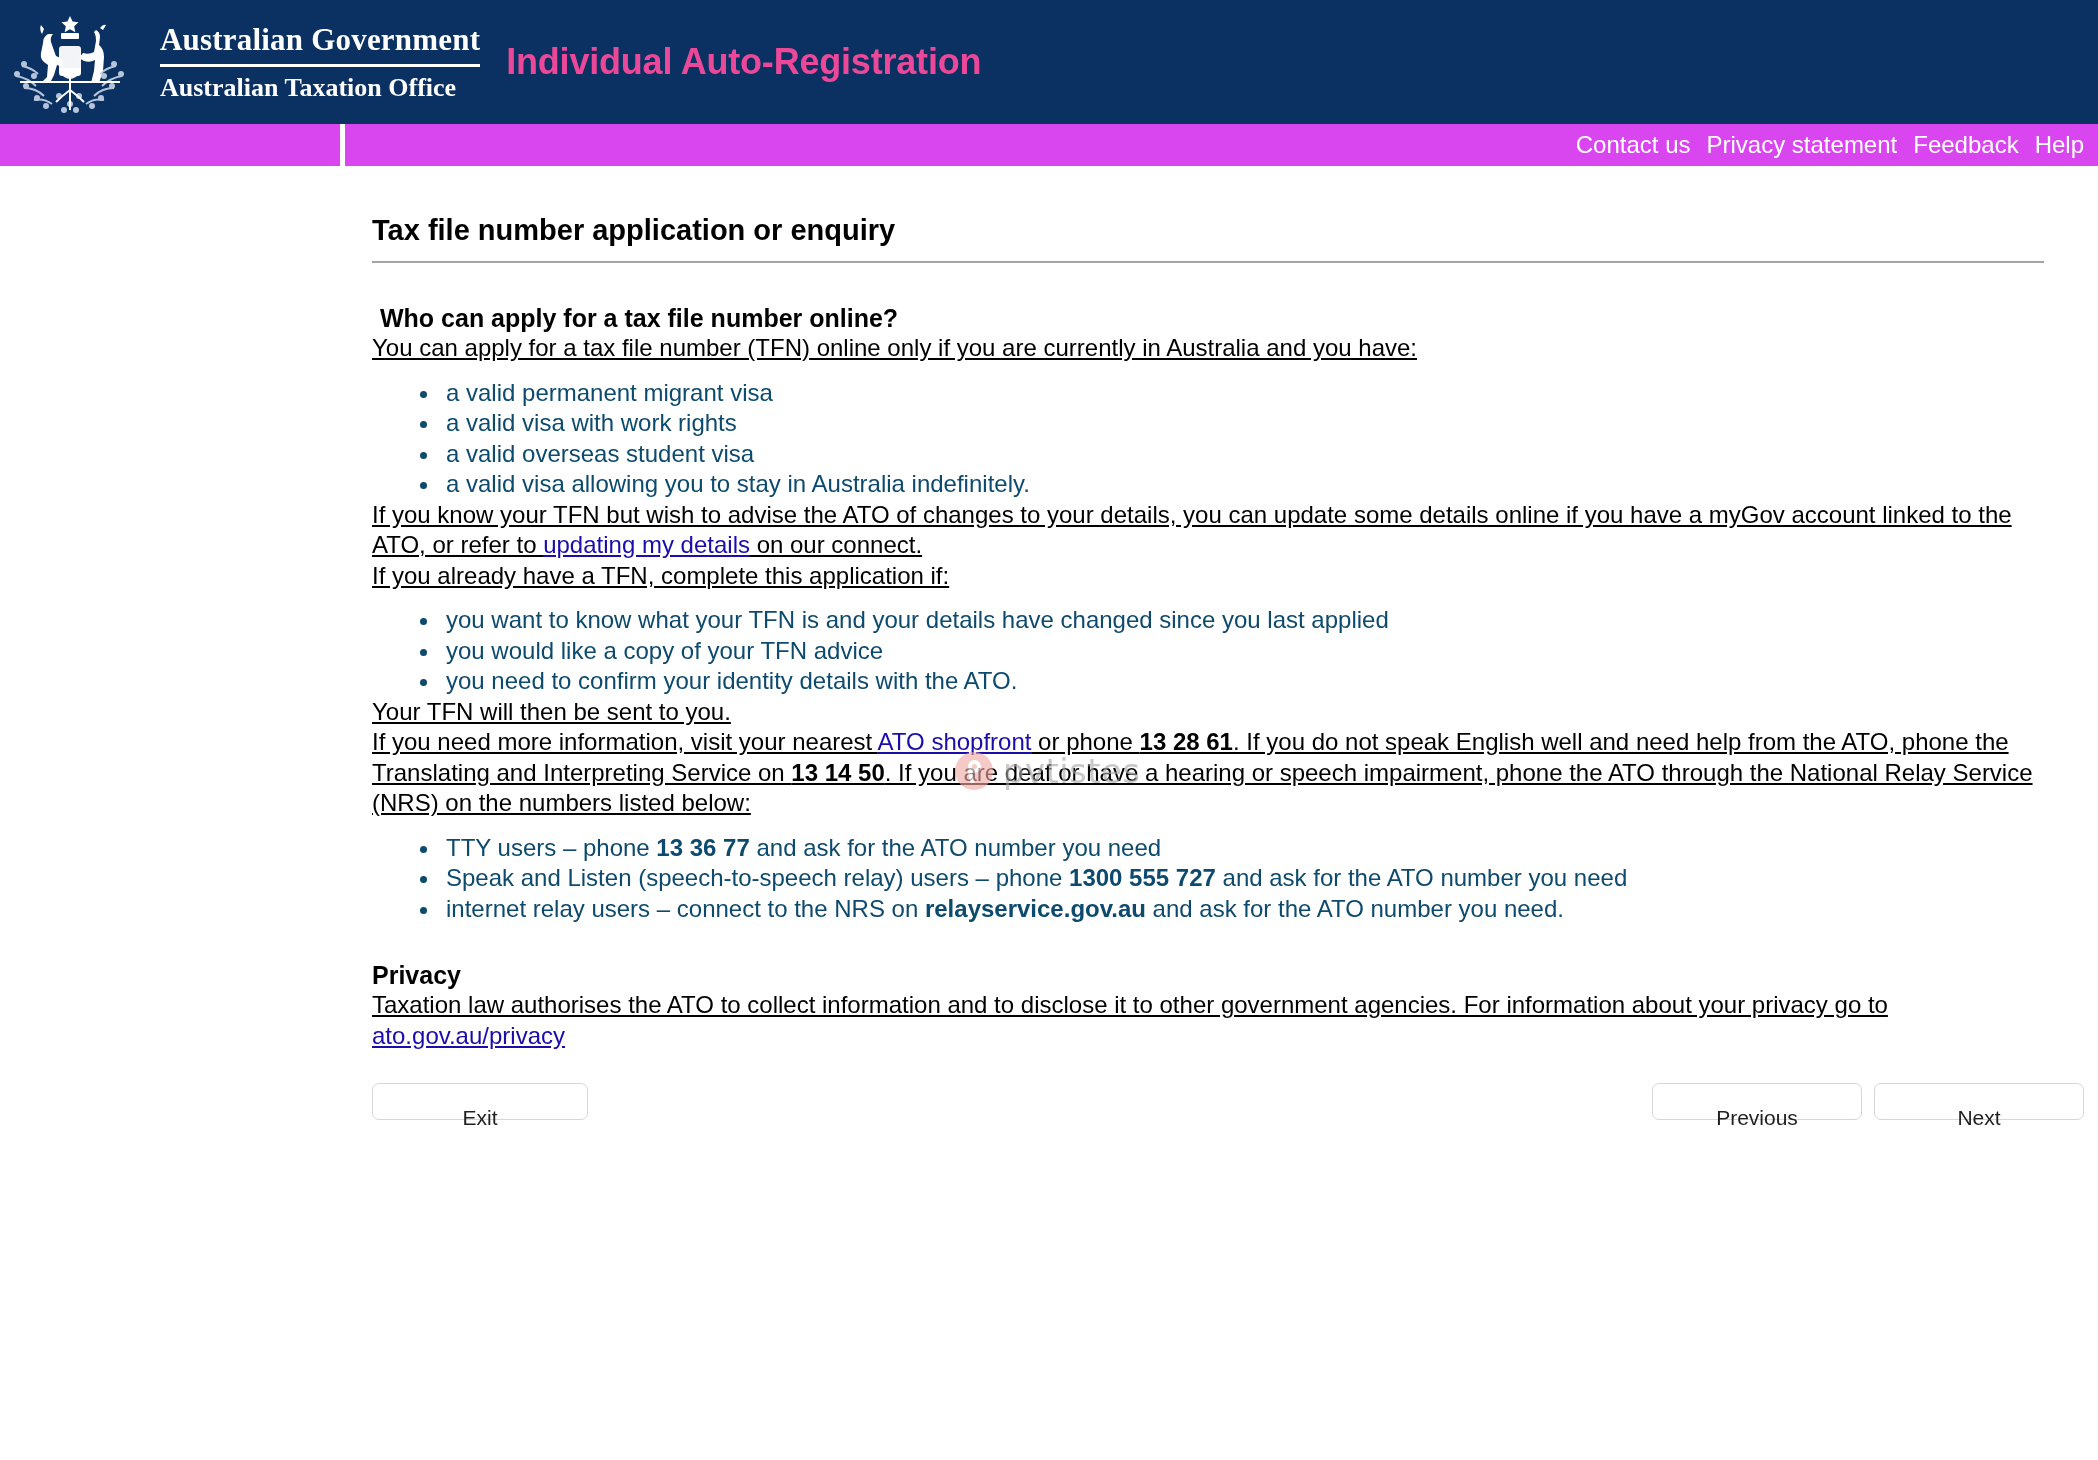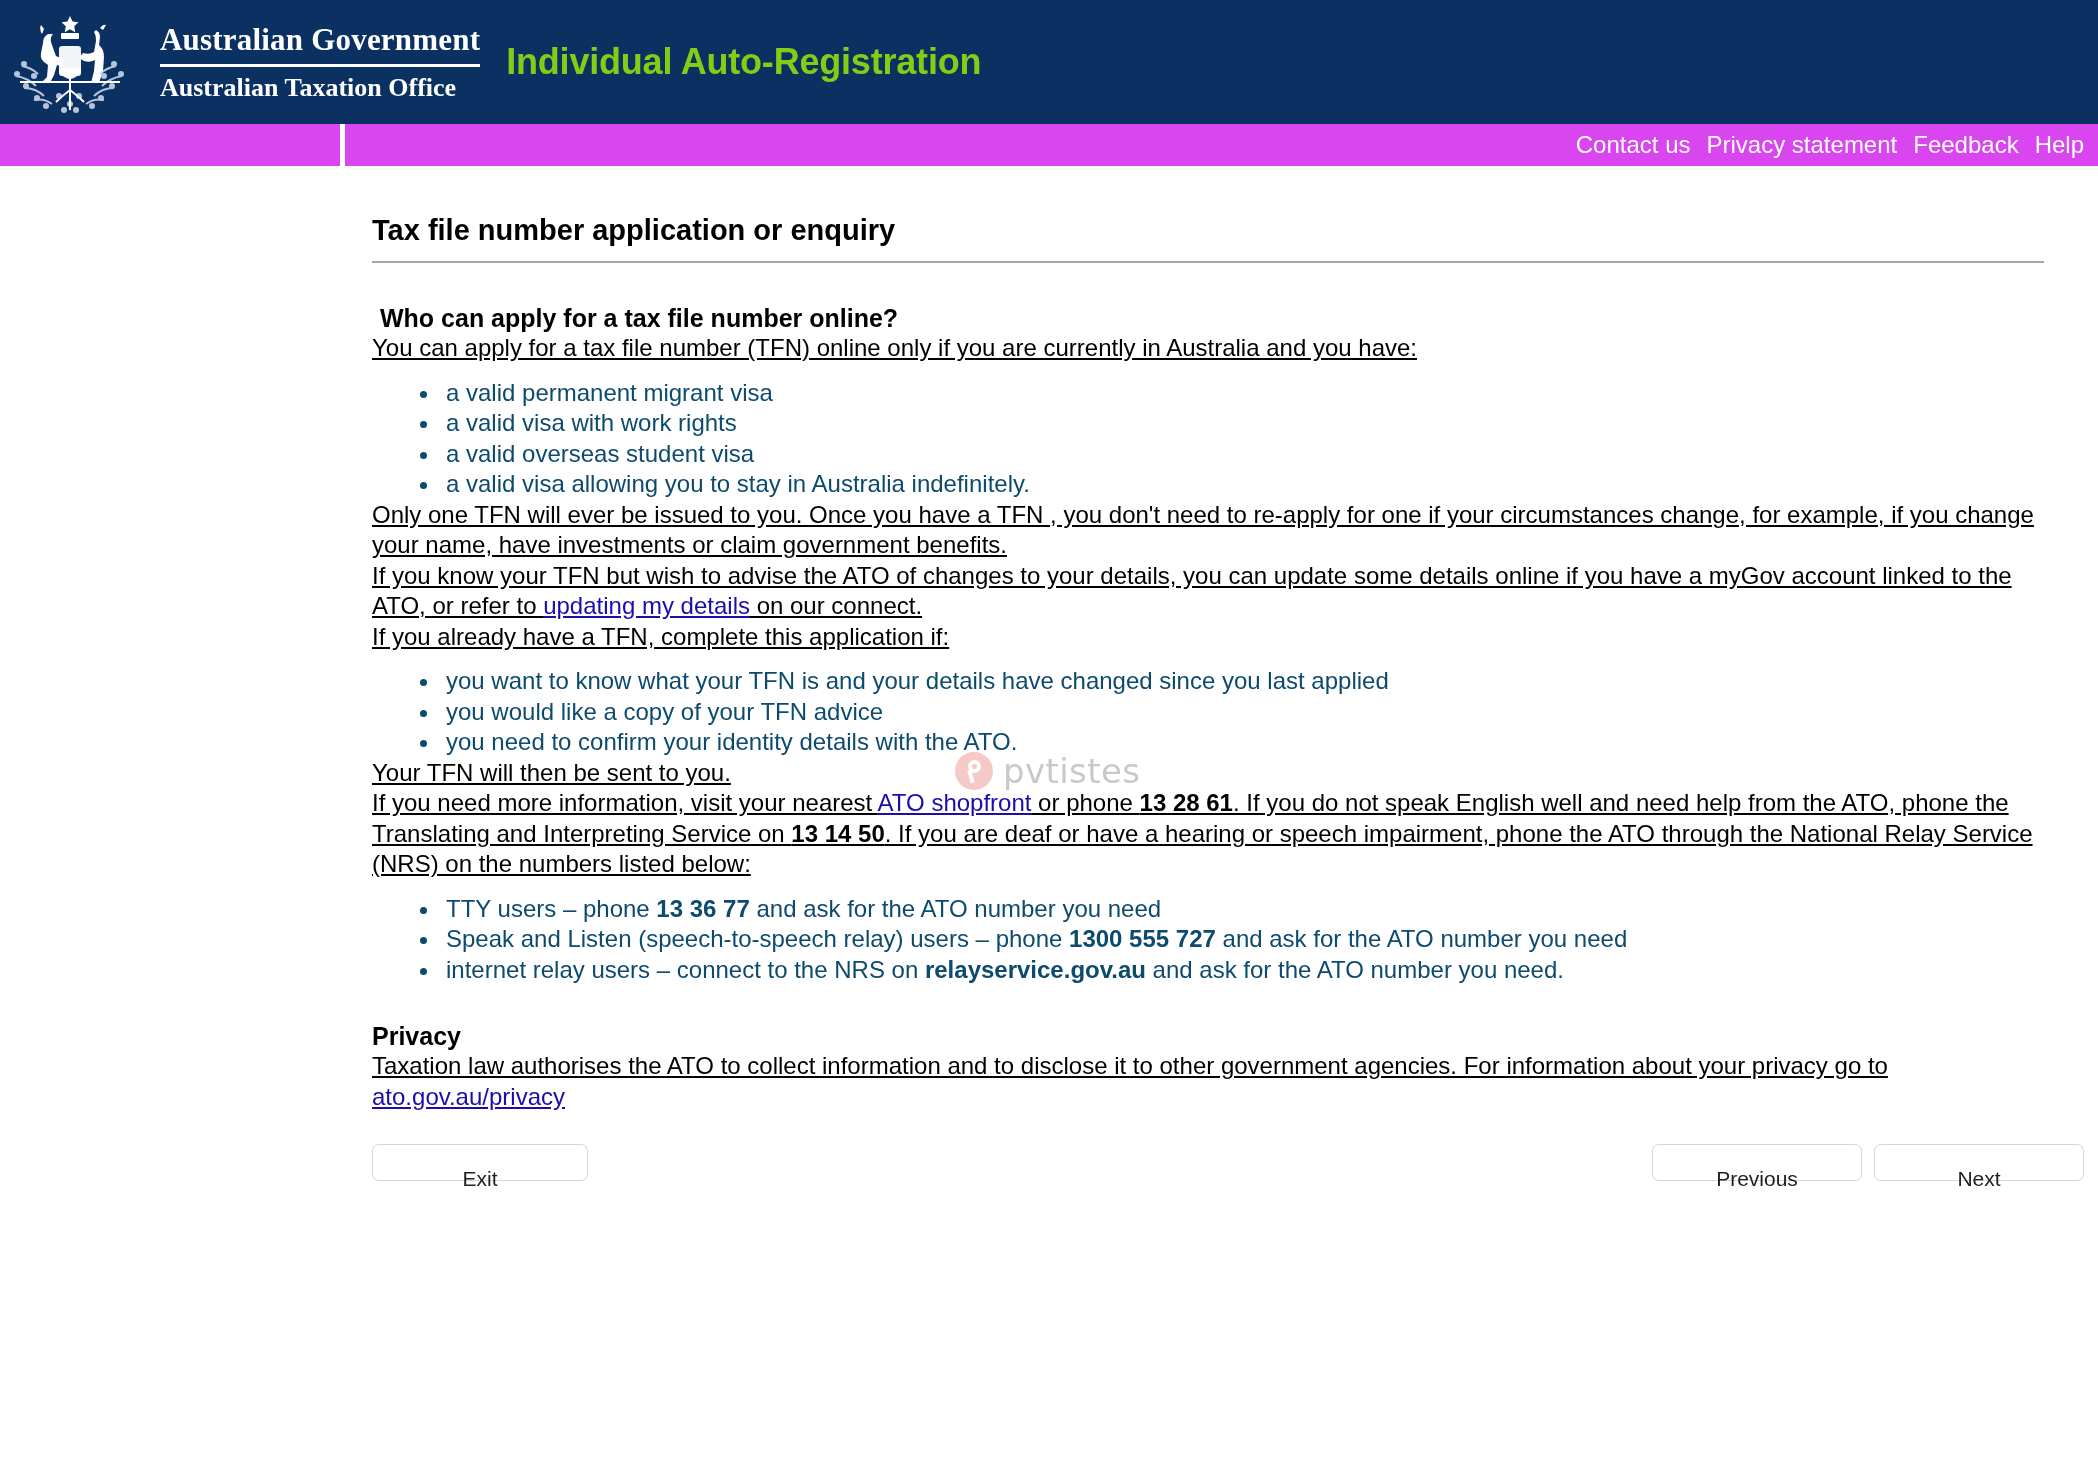--- a/index.html
+++ b/index.html
@@ -52,21 +52,21 @@
   }
   .gov-line2 {
     font-family: "Liberation Serif", serif;
     font-weight: bold;
     font-size: 26px;
     line-height: 32px;
     white-space: nowrap;
   }
   .app-title {
     margin-left: 26px;
-    color: #84cc16;
+    color: #ec4899;
     font-size: 36px;
     font-weight: bold;
     letter-spacing: -0.2px;
     white-space: nowrap;
   }
 
   
   .navbar {
     position: relative;
     height: 42px;
@@ -315,21 +315,20 @@
 
     <p class="body-text intro-para">You can apply for a tax file number (TFN) online only if you are currently in Australia and you have:</p>
 
     <ul class="bullets">
       <li>a valid permanent migrant visa</li>
       <li>a valid visa with work rights</li>
       <li>a valid overseas student visa</li>
       <li>a valid visa allowing you to stay in Australia indefinitely.</li>
     </ul>
 
-    <p class="body-text para-gap">Only one TFN will ever be issued to you. Once you have a TFN , you don't need to re-apply for one if your circumstances change, for example, if you change your name, have investments or claim government benefits.</p>
 
     <p class="body-text para-gap"><span>If you know your TFN but wish to advise the ATO of changes to your details, you can update some details online if you have a myGov account linked to the ATO, or refer to </span><a class="inline-link" href="#">updating my details</a><span> on our connect.</span></p>
 
     <p class="body-text para-gap">If you already have a TFN, complete this application if:</p>
 
     <ul class="bullets">
       <li>you want to know what your TFN is and your details have changed since you last applied</li>
       <li>you would like a copy of your TFN advice</li>
       <li>you need to confirm your identity details with the ATO.</li>
     </ul>

